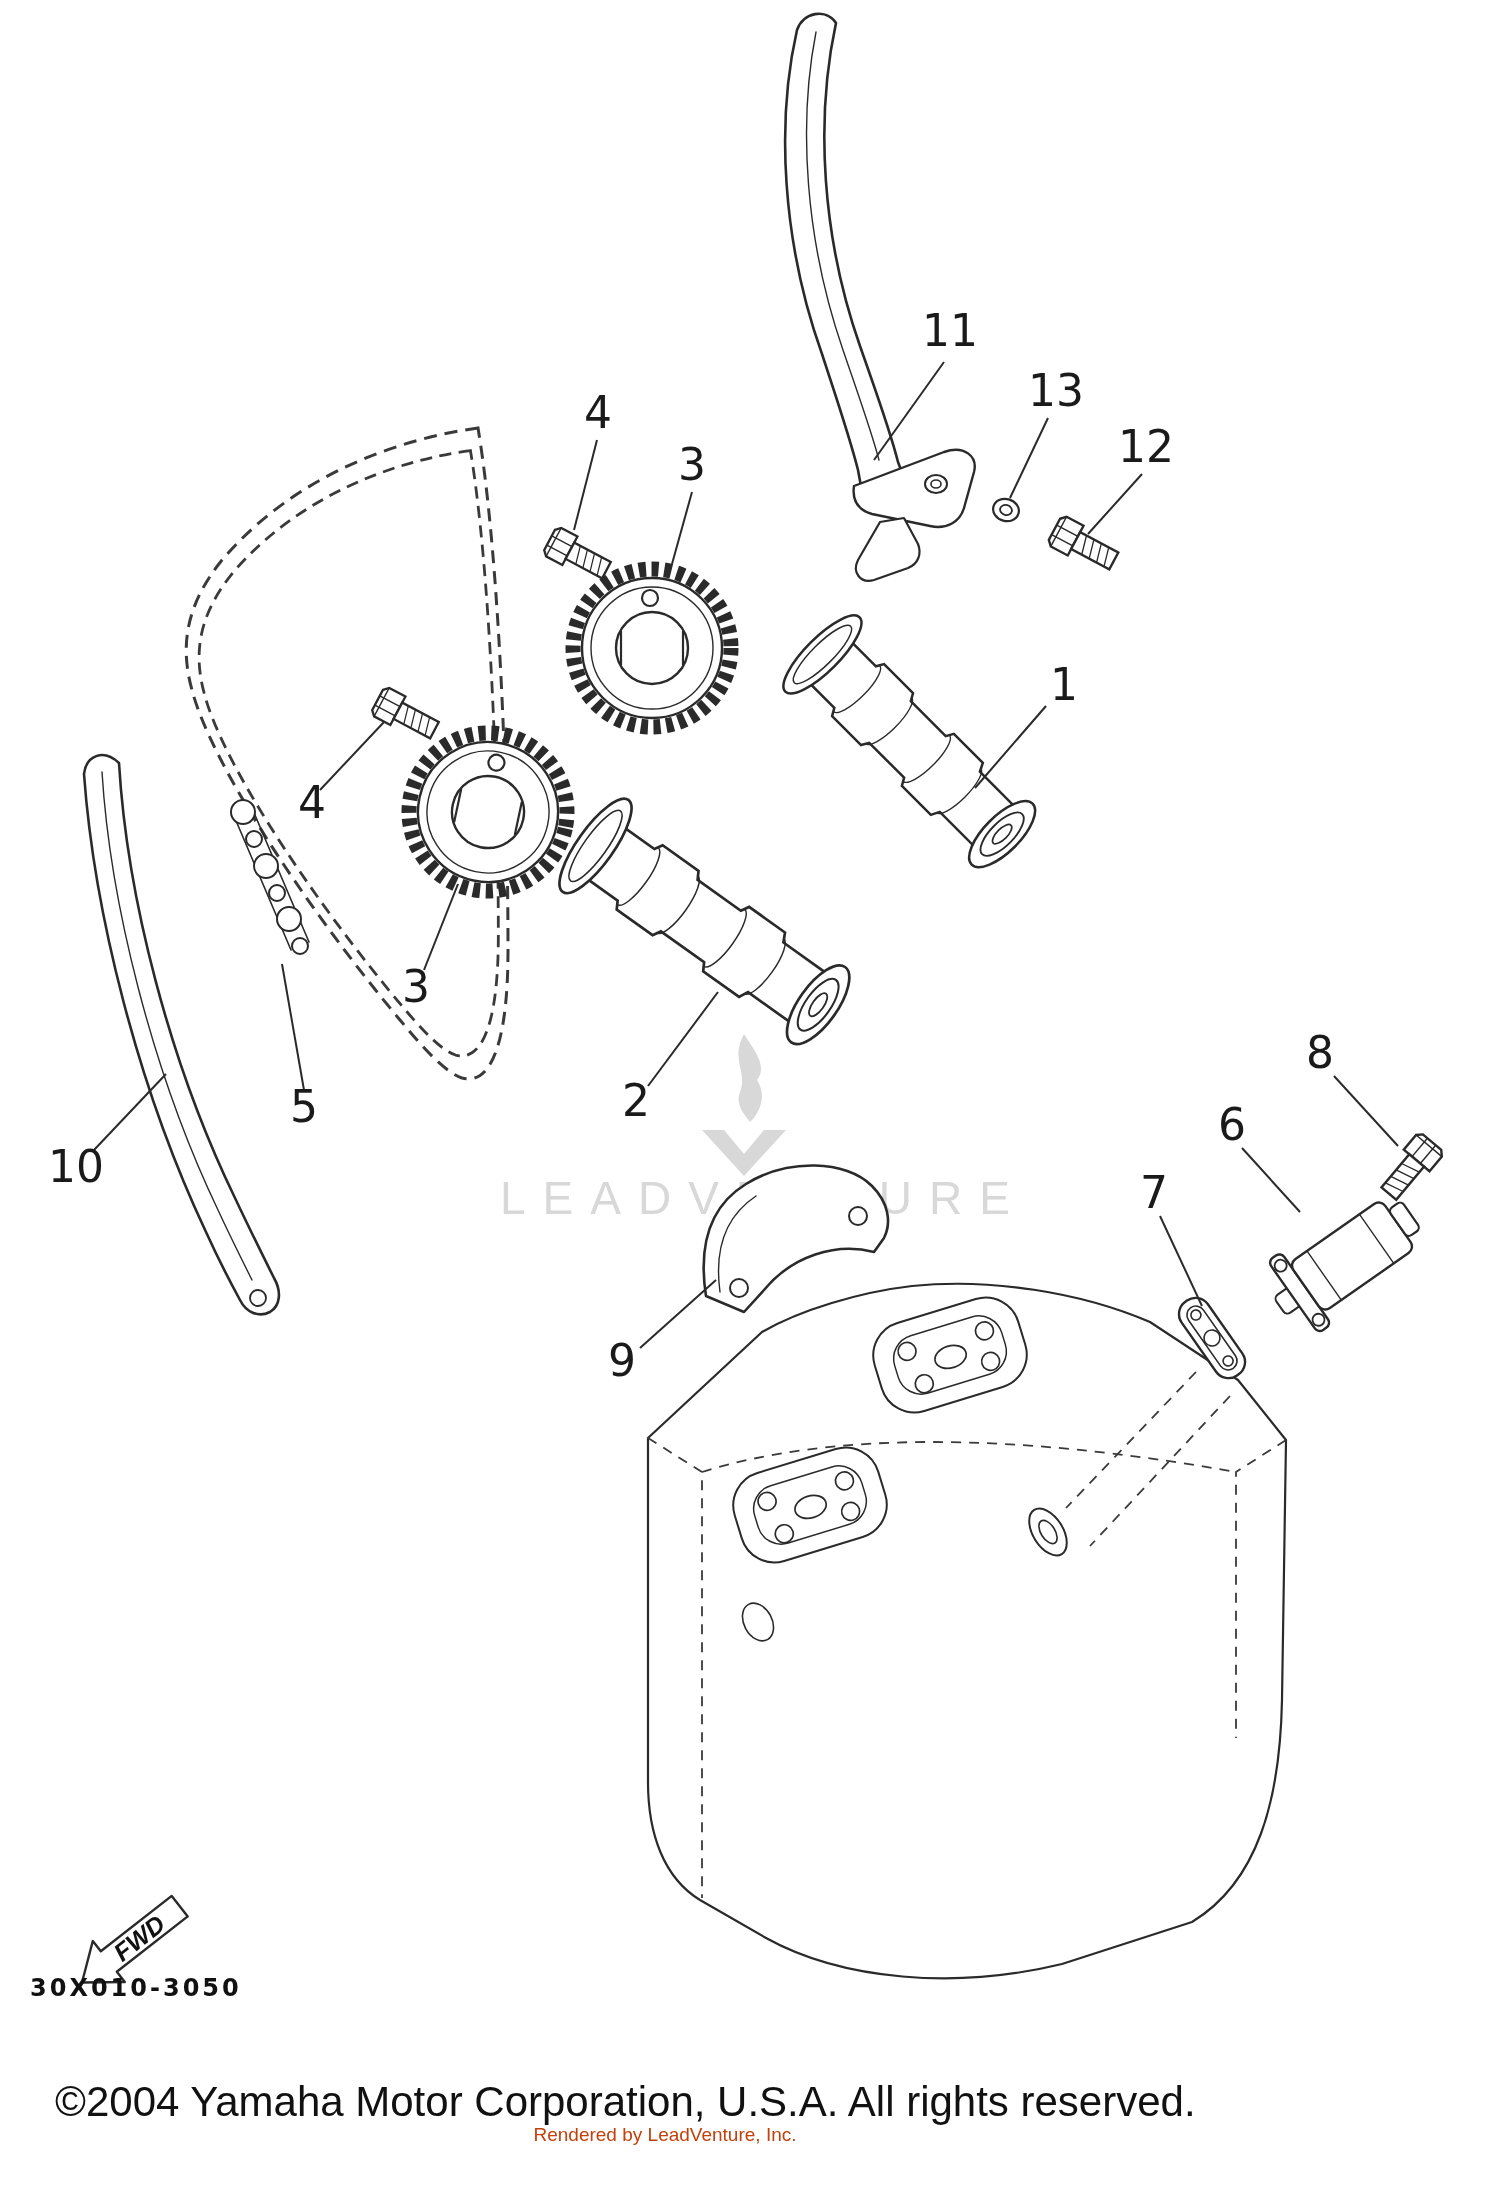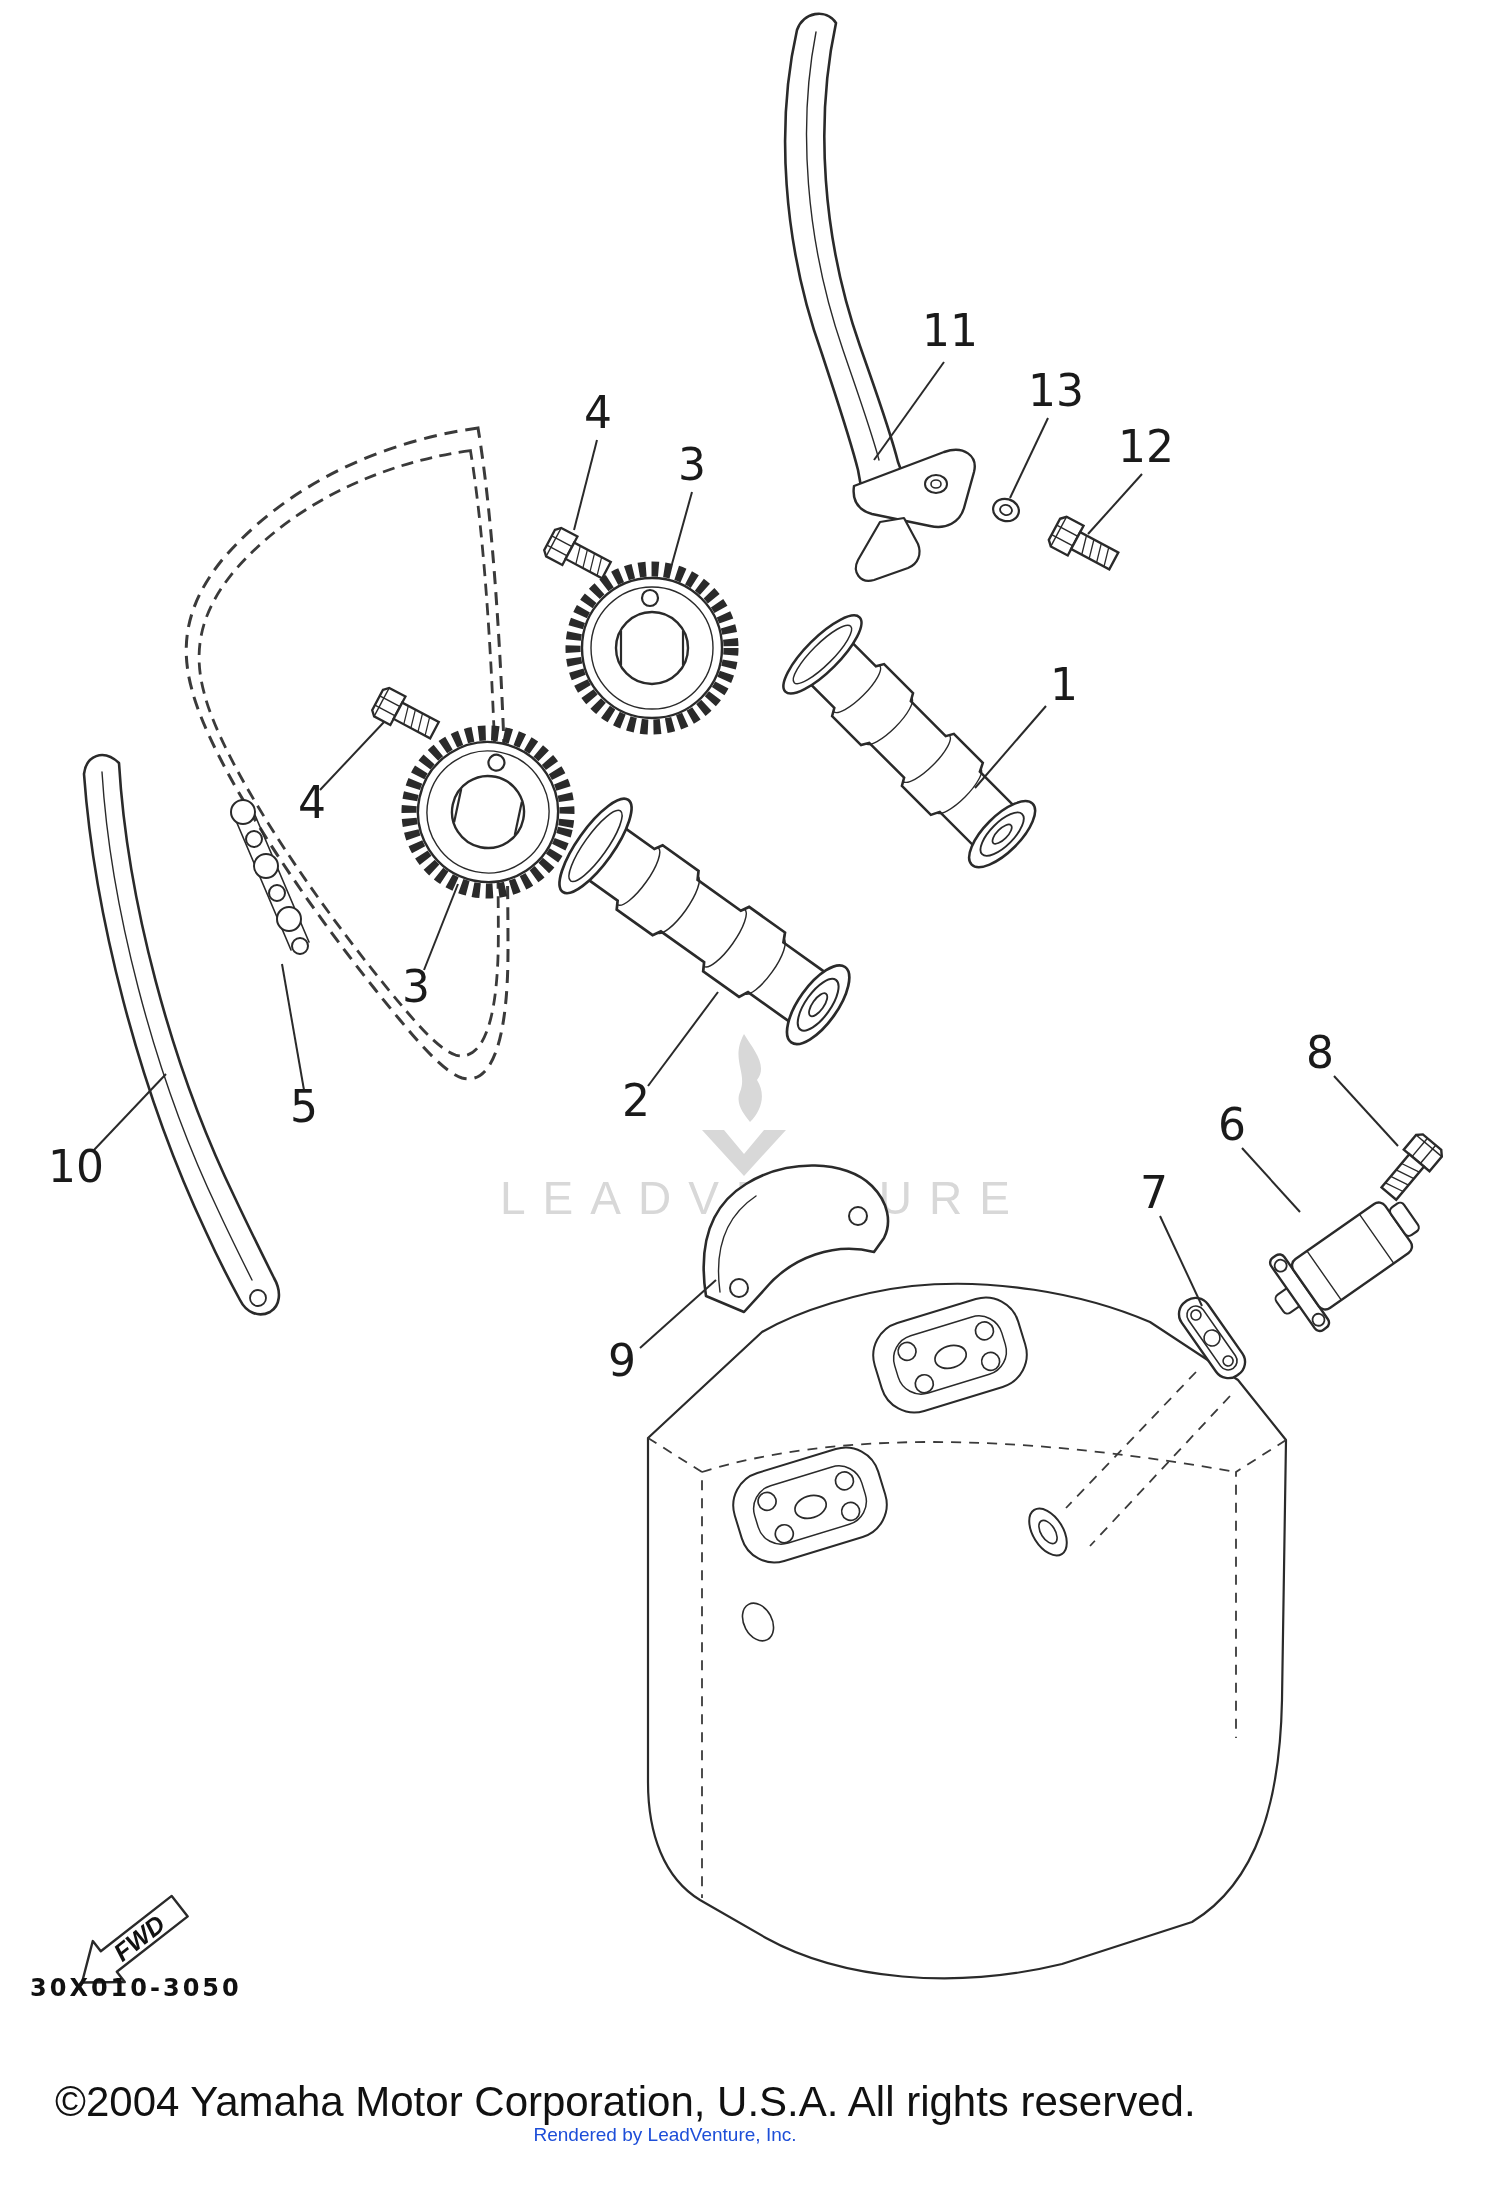--- a/index.html
+++ b/index.html
@@ -9,21 +9,21 @@
   .ln{fill:none;stroke:#2a2a2a;stroke-linecap:round;stroke-linejoin:round;}
   .lnw{fill:#ffffff;stroke:#2a2a2a;stroke-linecap:round;stroke-linejoin:round;}
   .chain{fill:none;stroke:#3a3a3a;stroke-width:3;stroke-dasharray:13 8;}
   .dash{fill:none;stroke:#3a3a3a;stroke-width:1.8;stroke-dasharray:10 8;}
   .leader{stroke:#2a2a2a;stroke-width:2;}
   text.callout{font-family:"DejaVu Sans",sans-serif;font-size:44px;fill:#1a1a1a;}
   .part-number{position:absolute;left:30px;top:1974px;font-size:24px;font-weight:700;
                letter-spacing:3px;font-family:"DejaVu Sans",sans-serif;}
   .copyright{position:absolute;left:55px;top:2078px;font-size:42px;font-family:"Liberation Sans",sans-serif;}
   .rendered-by{position:absolute;left:0;top:2124px;width:1330px;text-align:center;
-               font-size:19px;color:#1d4ed8;}
+               font-size:19px;color:#c2410c;}
 </style>
 </head>
 <body>
 
 <div class="page">
 
   <svg width="1500" height="2197" viewBox="0 0 1500 2197">
     <defs>
       <g id="gear">
         <circle r="79" fill="none" stroke="#2a2a2a" stroke-width="15" stroke-dasharray="7.2 5.6"></circle>

